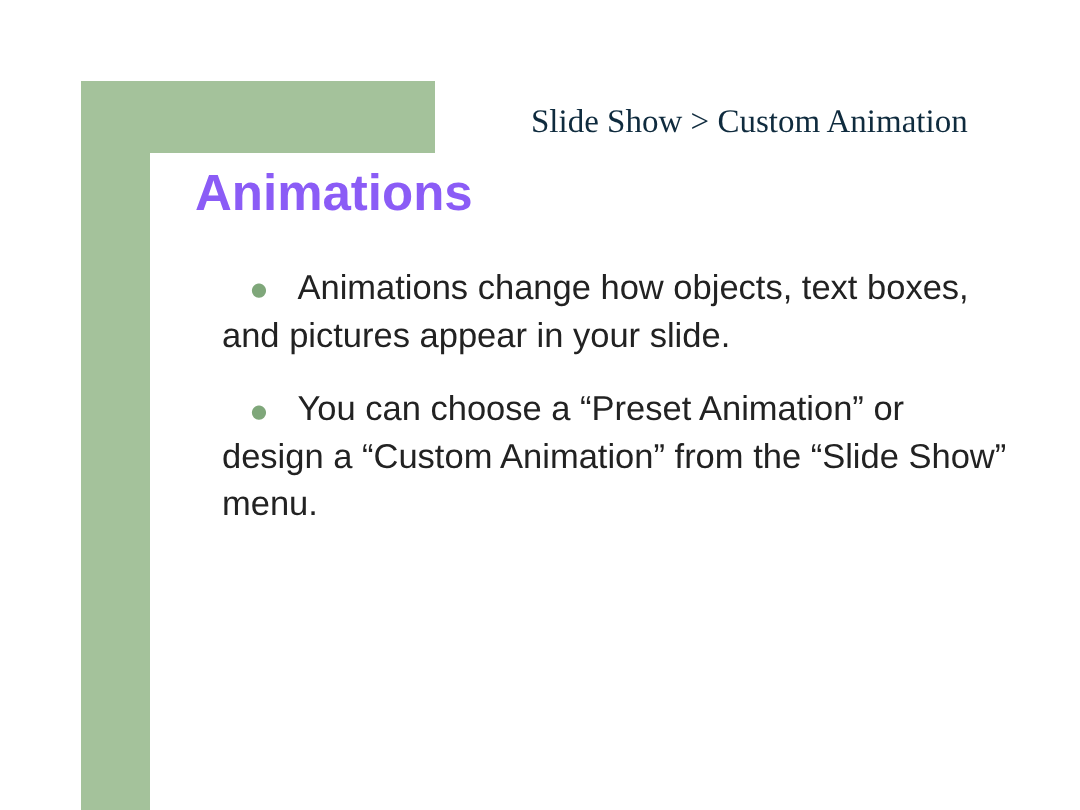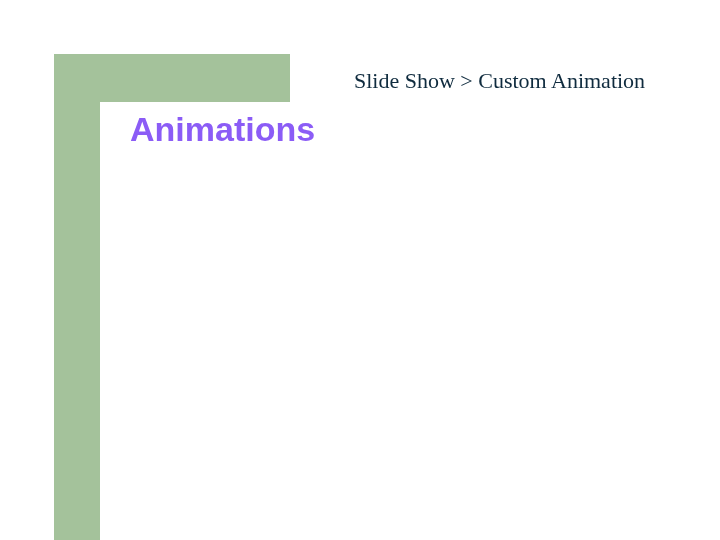--- a/index.html
+++ b/index.html
@@ -70,13 +70,15 @@
 <body>
 
 <div class="left-sidebar"></div>
 <div class="top-box"></div>
 
 <div class="breadcrumb">Slide Show &gt; Custom Animation</div>
 
 <h1 class="title">Animations</h1>
 
 <div class="bullet-body">
+  <p class="bullet-item"><span class="bullet-dot">●</span><span>Animations change how objects, text boxes, and pictures appear in your slide.</span></p>
+  <p class="bullet-item"><span class="bullet-dot">●</span><span>You can choose a “Preset Animation” or design a “Custom Animation” from the “Slide Show” menu.</span></p>
 </div>
 
 </body></html>

